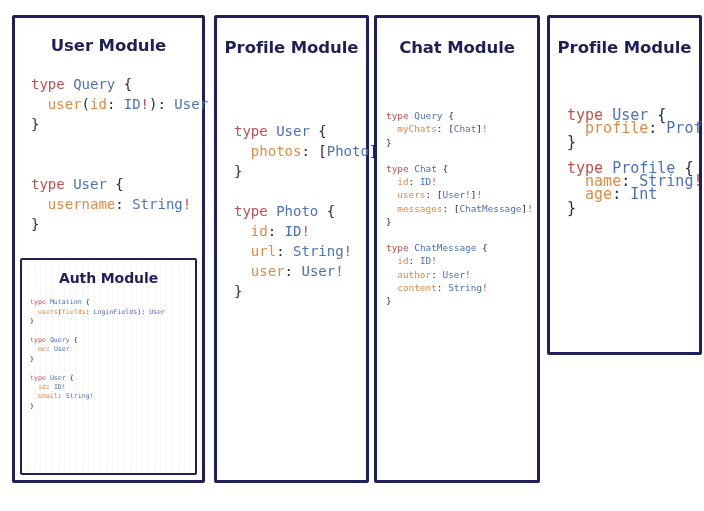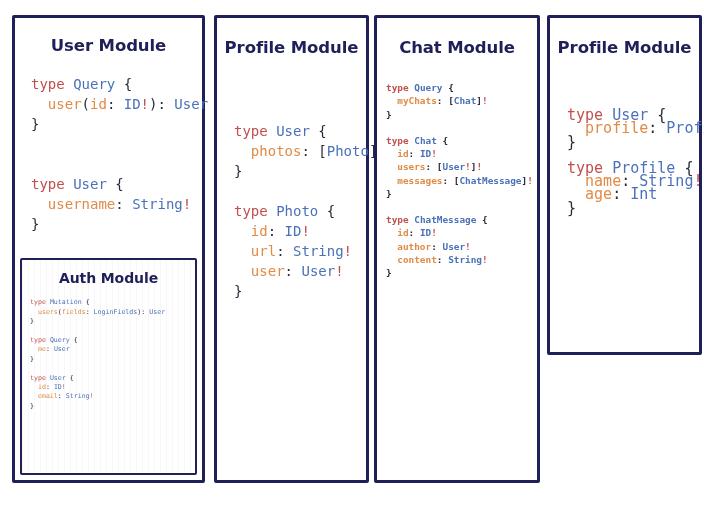--- a/index.html
+++ b/index.html
@@ -117,23 +117,22 @@
   
   #panel-chat {
     left: 374px;
     top: 15px;
     width: 166px;
     height: 468px;
   }
   #panel-chat .panel-title { margin-top: 21px; }
   #panel-chat .code { font-size: 9.4px; line-height: 13.2px; }
   #panel-chat .code-block {
-    margin-top: 24px;
+    margin-top: 52px;
     margin-left: 9px;
-    font-weight: bold;
   }
 
   
   #panel-profile {
     left: 547px;
     top: 15px;
     width: 155px;
     height: 340px;
   }
   #panel-profile .panel-title { margin-top: 21px; }

